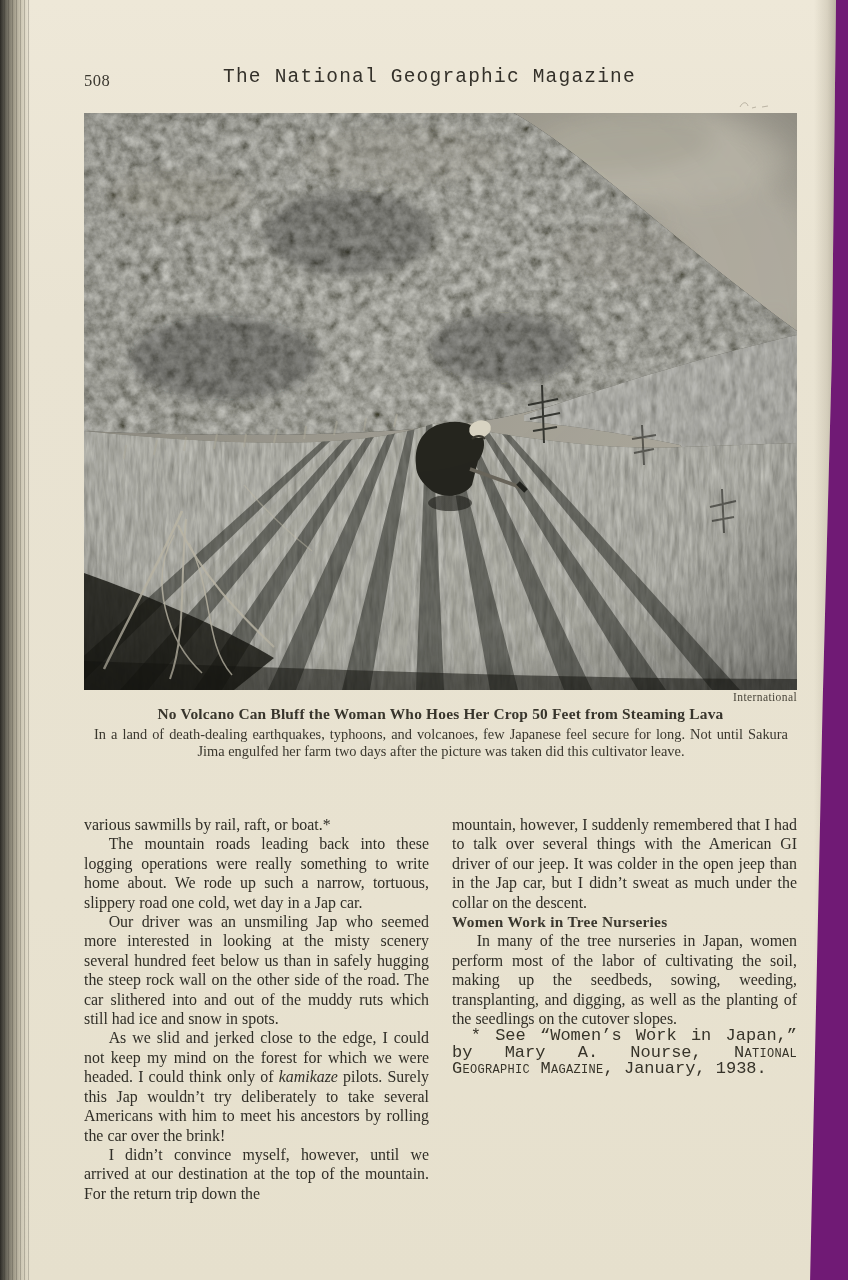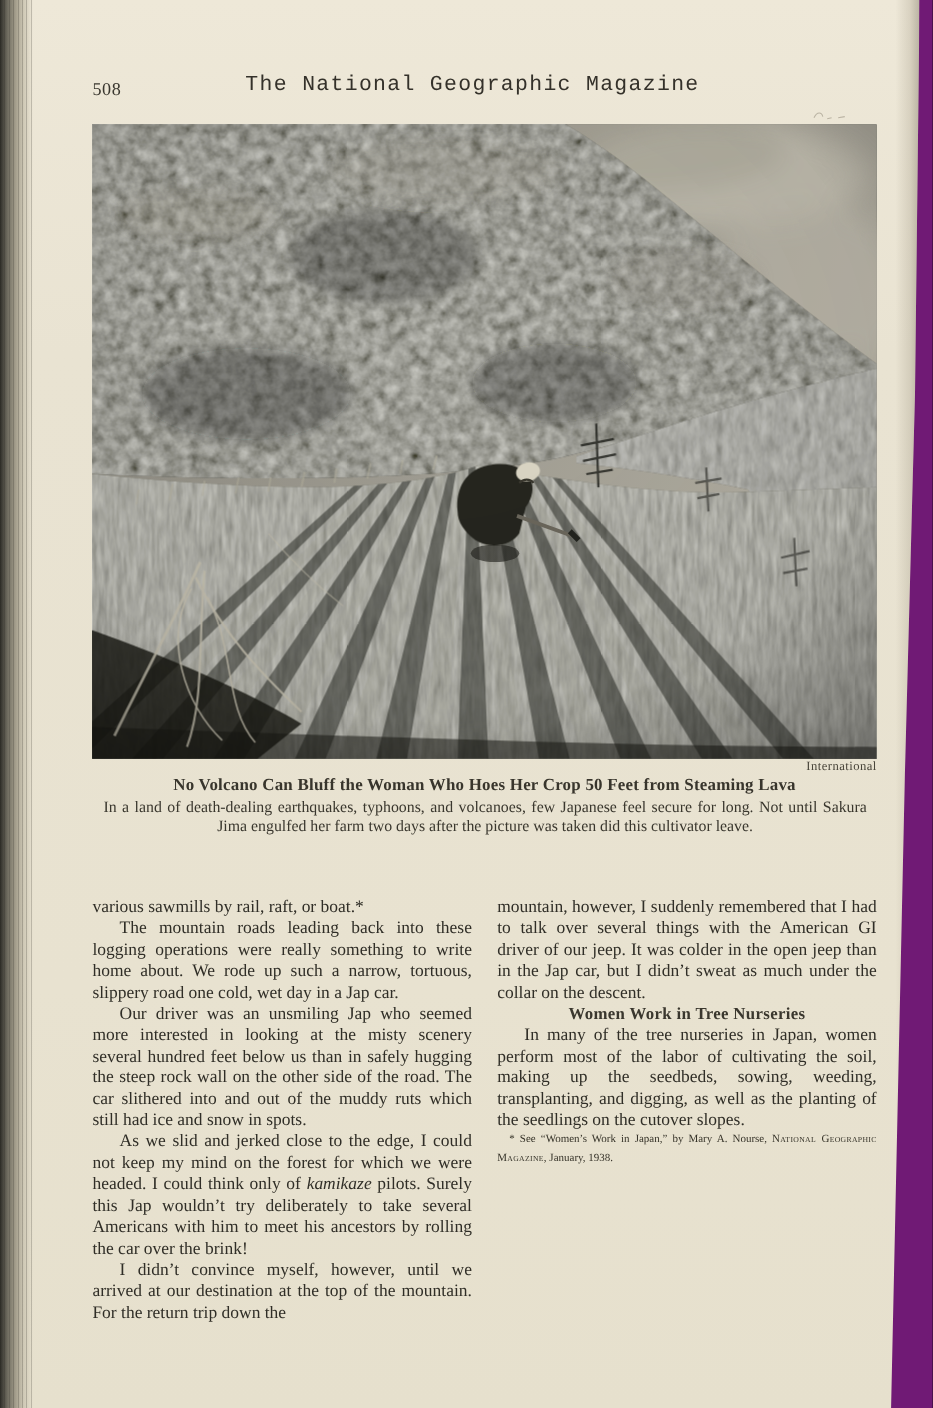--- a/index.html
+++ b/index.html
@@ -25,23 +25,23 @@
          font-size:11.5px;letter-spacing:.4px;color:#49453a;}
   .caption-title{position:absolute;left:84px;top:705px;width:713px;text-align:center;
          font-size:15.4px;font-weight:700;letter-spacing:.2px;color:#38352c;}
   .caption-text{position:absolute;left:94px;top:726px;width:694px;
          font-size:14.4px;line-height:17px;color:#3a372e;
          text-align:justify;text-align-last:center;}
   .columns{position:absolute;left:84px;top:775px;width:713px;display:flex;gap:23px;}
   .col{width:345px;font-size:15.9px;line-height:19.4px;text-align:justify;color:#302e27;margin-top:40px;}
   .col p{margin:0;}
   .col p.indent{text-indent:1.55em;}
-  .section-heading{margin:13px 0 9px 0;text-align:center;font-size:15.3px;font-weight:700;
+  .section-heading{margin:13px 0 9px 0;text-align:left;font-size:15.3px;font-weight:700;
          letter-spacing:.3px;color:#3a372e;text-indent:0;}
-  .footnote{margin-top:10px;font-size:10px;line-height:16.5px;text-indent:1.1em;color:#363329;}
+  .footnote{margin-top:10px;font-size:17px;line-height:16.5px;text-indent:1.1em;color:#363329;font-family:Liberation Mono, monospace;}
   .smallcaps{font-variant:small-caps;letter-spacing:.3px;}
   .ital{font-style:italic;}
 </style>
 </head>
 <body>
 
 <div class="scan">
   <div class="paper">
 
     <div class="page-header">

